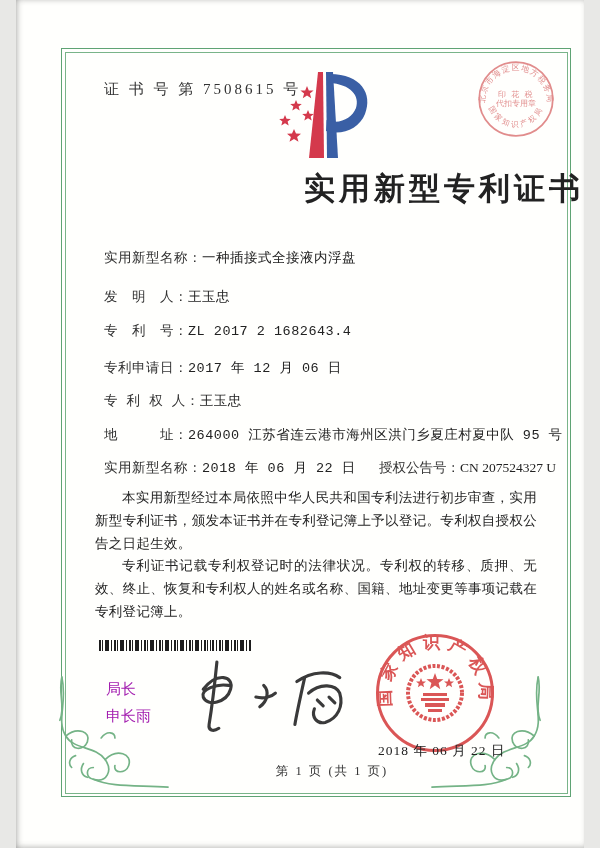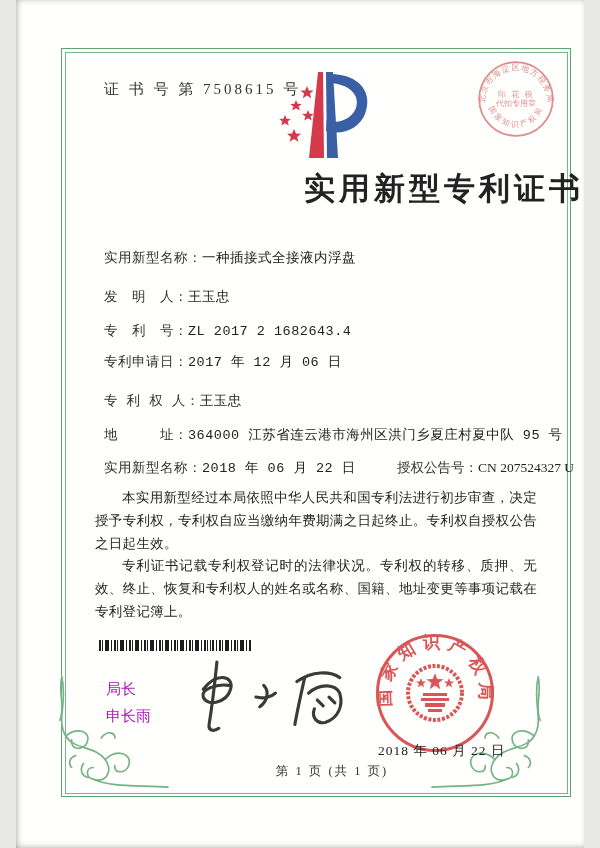--- a/index.html
+++ b/index.html
@@ -28,21 +28,21 @@
 
   .title{
     position:absolute;left:0;top:168px;width:100%;text-align:right;
     font-size:31px;font-weight:600;letter-spacing:4px;color:#222;
   }
 
   .fields{position:absolute;left:88px;top:249px;width:460px;}
   .field-row{position:absolute;left:0;font-size:13.5px;letter-spacing:.5px;white-space:nowrap;font-family:Liberation Mono, monospace;}
   .field-label{color:#333;}
   .field-value{color:#222;}
-  .grant-no{position:absolute;left:381px;top:459px;font-size:13.5px;white-space:nowrap;}
+  .grant-no{position:absolute;left:363px;top:459px;font-size:13.5px;white-space:nowrap;}
 
   .bodytext{
     position:absolute;left:79px;top:487px;width:442px;
     font-size:13.5px;line-height:22.8px;text-align:justify;color:#252525;letter-spacing:.3px;
   }
   .bodytext p{margin:0;text-indent:2em;}
 
   .barcode{
     position:absolute;left:83px;top:640px;width:152px;height:11px;
     background-image:
@@ -128,39 +128,39 @@
   <div class="fields">
     <div class="field-row" style="top:0px">
       <span class="field-label">实用新型名称：</span><span class="field-value">一种插接式全接液内浮盘</span>
     </div>
     <div class="field-row" style="top:39px">
       <span class="field-label">发　明　人：</span><span class="field-value">王玉忠</span>
     </div>
     <div class="field-row" style="top:73px">
       <span class="field-label">专　利　号：</span><span class="field-value">ZL 2017 2 1682643.4</span>
     </div>
-    <div class="field-row" style="top:104px">
+    <div class="field-row" style="top:110px">
       <span class="field-label">专利申请日：</span><span class="field-value">2017 年 12 月 06 日</span>
     </div>
     <div class="field-row" style="top:143px">
       <span class="field-label">专 利 权 人：</span><span class="field-value">王玉忠</span>
     </div>
     <div class="field-row" style="top:177px">
-      <span class="field-label">地　　　址：</span><span class="field-value">364000 江苏省连云港市海州区洪门乡夏庄村夏中队 95 号</span>
+      <span class="field-label">地　　　址：</span><span class="field-value">264000 江苏省连云港市海州区洪门乡夏庄村夏中队 95 号</span>
     </div>
     <div class="field-row" style="top:210px">
       <span class="field-label">实用新型名称：</span><span class="field-value">2018 年 06 月 22 日</span>
     </div>
   </div>
   <div class="grant-no">
     <span class="field-label">授权公告号：</span><span class="field-value">CN 207524327 U</span>
   </div>
 
   <div class="bodytext">
-    <p>本实用新型经过本局依照中华人民共和国专利法进行初步审查，决定授予专利权，专利权自应当缴纳年费期满之日起终止。专利权自授权公告之日起生效。</p>
+    <p>本实用新型经过本局依照中华人民共和国专利法进行初步审查，实用新型专利证书，颁发本证书并在专利登记簿上予以登记。专利权自授权公告之日起生效。</p>
     <p>专利证书记载专利权登记时的法律状况。专利权的转移、质押、无效、终止、恢复和专利权人的姓名或名称、国籍、地址变更等事项记载在专利登记簿上。</p>
   </div>
 
   <div class="barcode"></div>
 
   <div class="issuer">
     <div>局长</div>
     <div>申长雨</div>
   </div>
 

